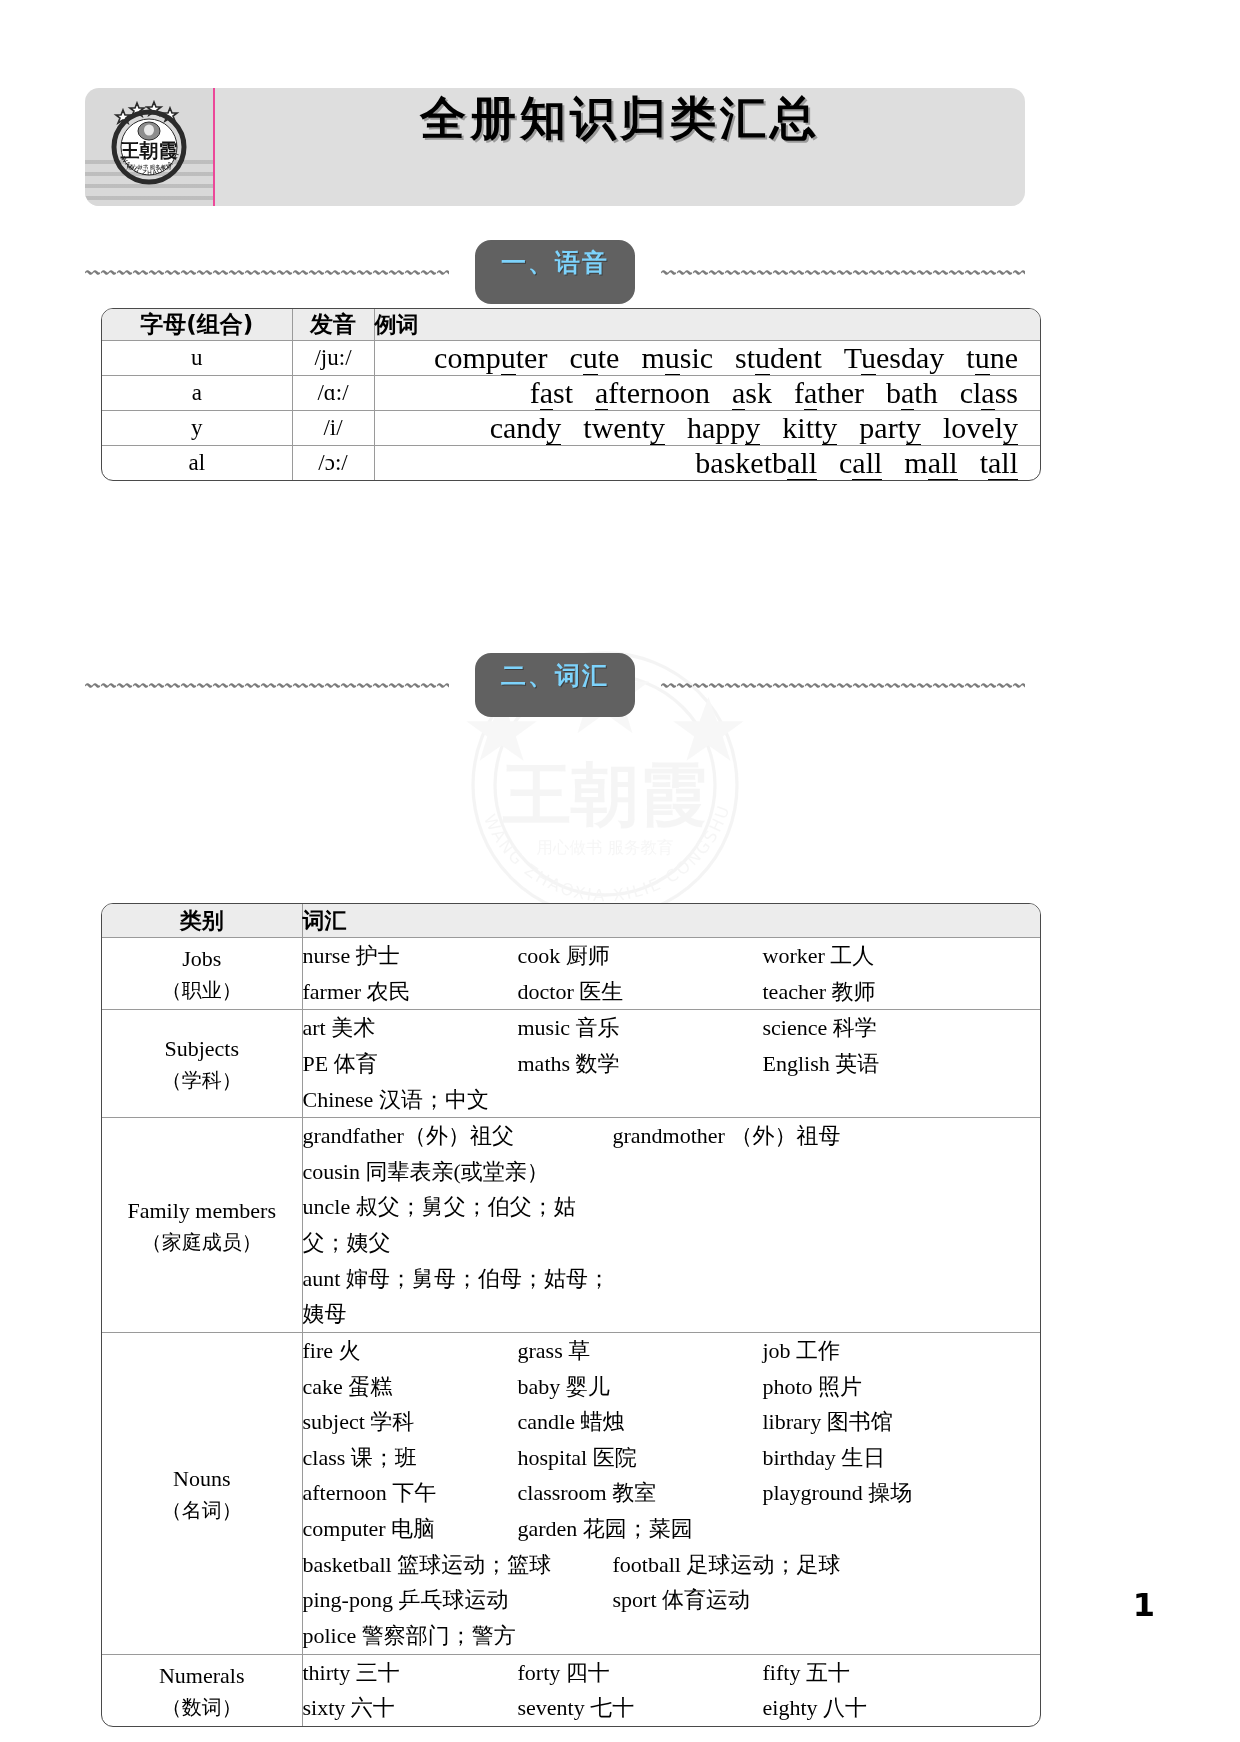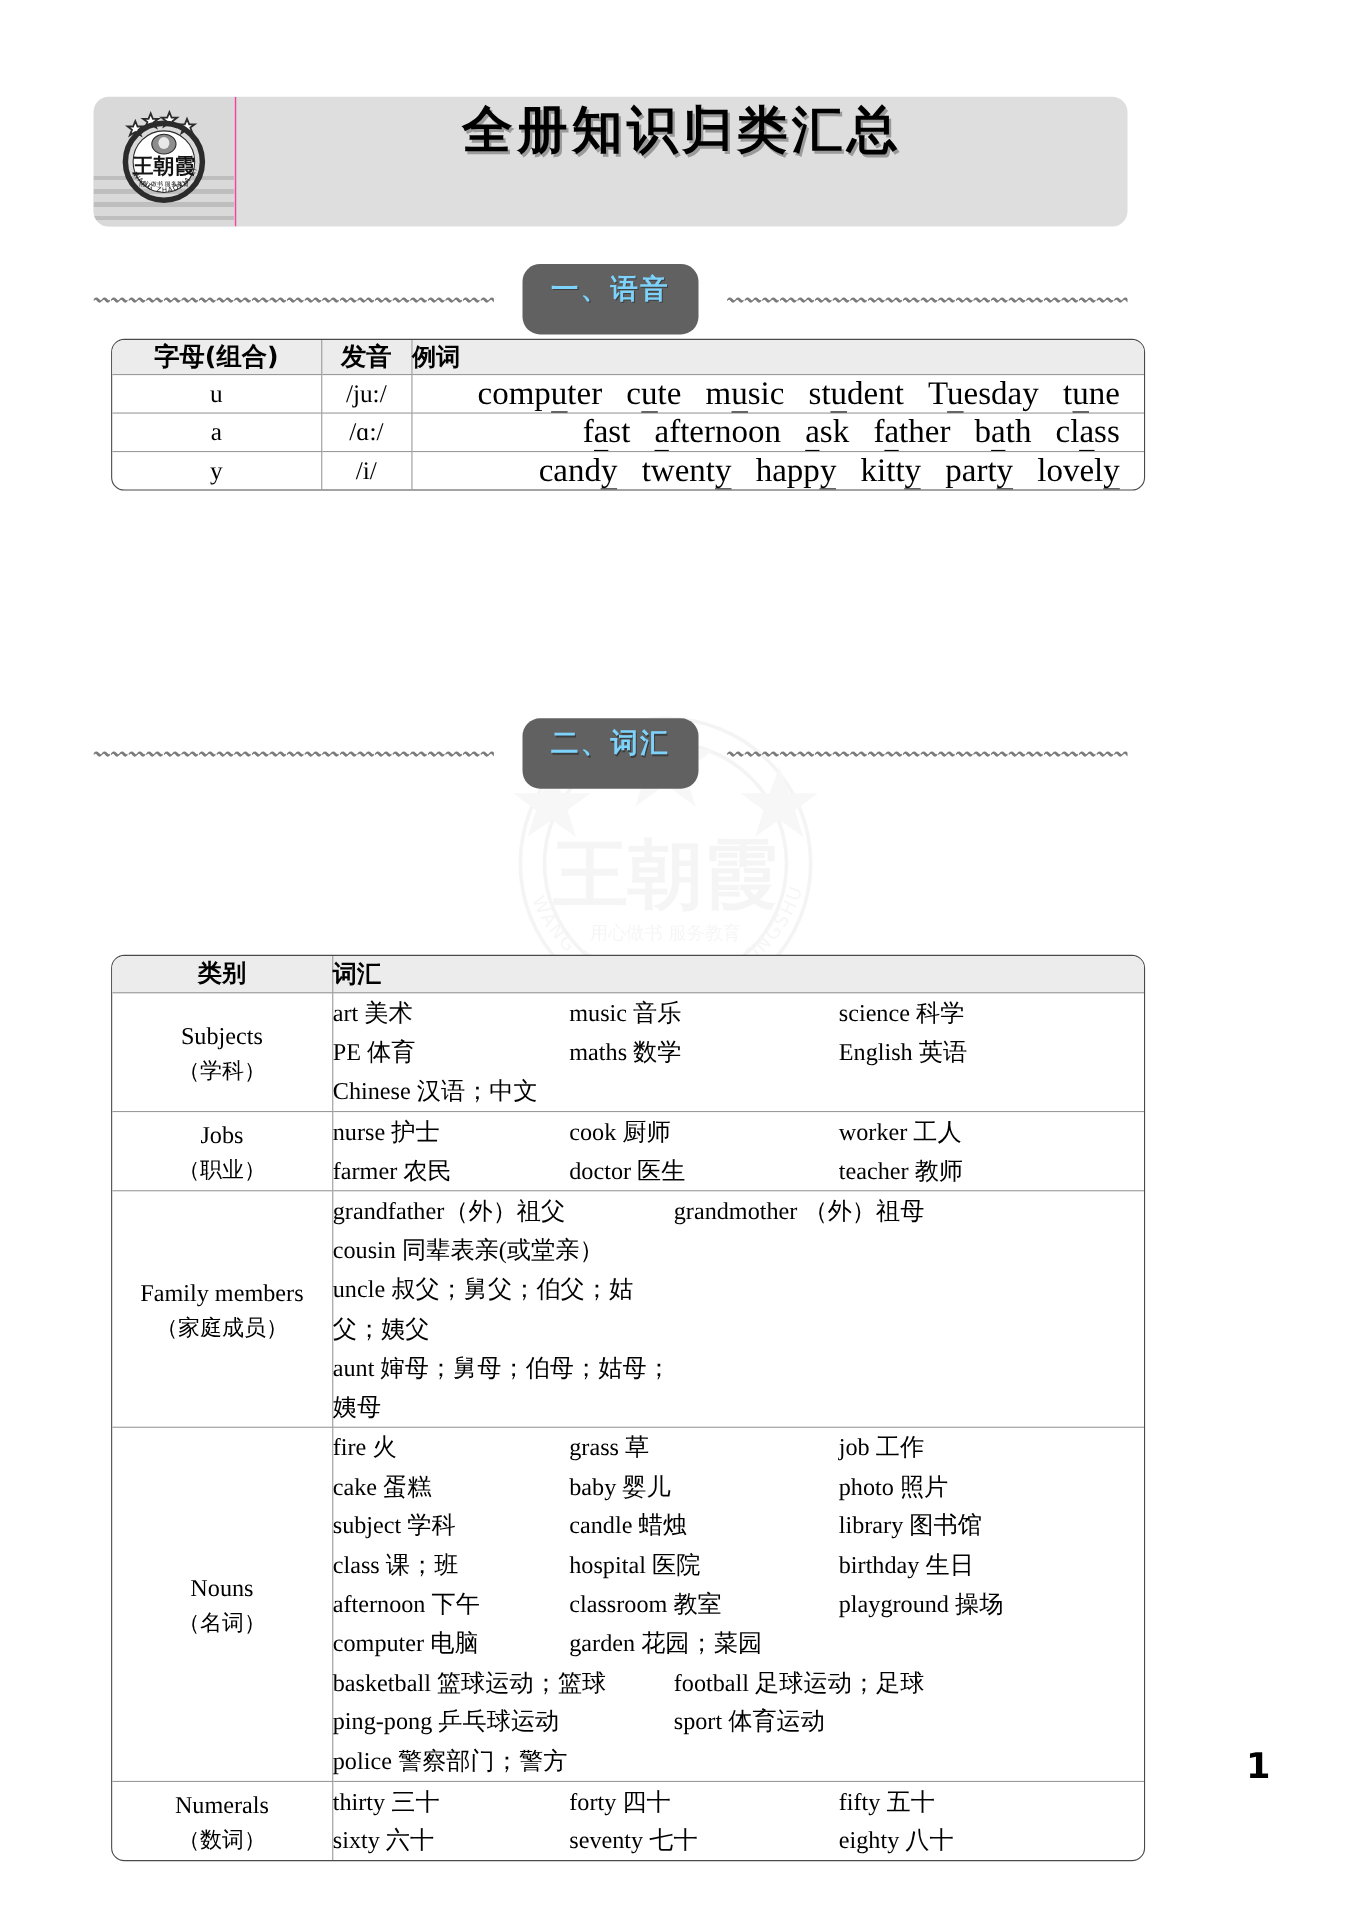--- a/index.html
+++ b/index.html
@@ -226,20 +226,25 @@
           <tr>
             <td class="p-letter">a</td>
             <td class="p-sound">/ɑ:/</td>
             <td class="p-words"><span class="w">f<span class="u">a</span>st</span><span class="w"><span class="u">a</span>fternoon</span><span class="w"><span class="u">a</span>sk</span><span class="w">f<span class="u">a</span>ther</span><span class="w">b<span class="u">a</span>th</span><span class="w">cl<span class="u">a</span>ss</span></td>
           </tr>
           <tr>
             <td class="p-letter">y</td>
             <td class="p-sound">/i/</td>
             <td class="p-words"><span class="w">cand<span class="u">y</span></span><span class="w">twent<span class="u">y</span></span><span class="w">happ<span class="u">y</span></span><span class="w">kitt<span class="u">y</span></span><span class="w">part<span class="u">y</span></span><span class="w">lovel<span class="u">y</span></span></td>
           </tr>
+          <tr>
+            <td class="p-letter">al</td>
+            <td class="p-sound">/ɔ:/</td>
+            <td class="p-words"><span class="w">basketb<span class="u">all</span></span><span class="w">c<span class="u">all</span></span><span class="w">m<span class="u">all</span></span><span class="w">t<span class="u">all</span></span></td>
+          </tr>
         </tbody>
     </table>
   </div>
 
   <div class="section-bar" style="top:662px;">
     <div class="squig left">〰〰〰〰〰〰〰〰〰〰〰〰〰〰〰〰〰〰〰〰〰〰〰〰〰〰〰〰</div>
     <div class="section-pill">二、词汇</div>
     <div class="squig right">〰〰〰〰〰〰〰〰〰〰〰〰〰〰〰〰〰〰〰〰〰〰〰〰〰〰〰〰</div>
   </div>
 
@@ -247,56 +252,56 @@
     <table>
       <thead>
         <tr>
           <th class="hcell v-cat">类别</th>
           <th class="hcell">词汇</th>
         </tr>
       </thead>
       <tbody id="vocab-body">
           <tr>
             <td class="v-cat">
+              <div>Jobs</div>
+              <div class="cn">（职业）</div>
+            </td>
+            <td class="v-body">
+              <div class="v-row3">
+                <span class="col-a">nurse 护士</span>
+                <span class="col-b">cook 厨师</span>
+                <span class="col-c">worker 工人</span>
+              </div>
+              <div class="v-row3">
+                <span class="col-a">farmer 农民</span>
+                <span class="col-b">doctor 医生</span>
+                <span class="col-c">teacher 教师</span>
+              </div>
+            </td>
+          </tr>
+          <tr>
+            <td class="v-cat">
               <div>Subjects</div>
               <div class="cn">（学科）</div>
             </td>
             <td class="v-body">
               <div class="v-row3">
                 <span class="col-a">art 美术</span>
                 <span class="col-b">music 音乐</span>
                 <span class="col-c">science 科学</span>
               </div>
               <div class="v-row3">
                 <span class="col-a">PE 体育</span>
                 <span class="col-b">maths 数学</span>
                 <span class="col-c">English 英语</span>
               </div>
               <div class="v-row3">
                 <span class="col-a">Chinese  汉语；中文</span>
                 <span class="col-b"></span>
                 <span class="col-c"></span>
-              </div>
-            </td>
-          </tr>
-          <tr>
-            <td class="v-cat">
-              <div>Jobs</div>
-              <div class="cn">（职业）</div>
-            </td>
-            <td class="v-body">
-              <div class="v-row3">
-                <span class="col-a">nurse 护士</span>
-                <span class="col-b">cook 厨师</span>
-                <span class="col-c">worker 工人</span>
-              </div>
-              <div class="v-row3">
-                <span class="col-a">farmer 农民</span>
-                <span class="col-b">doctor 医生</span>
-                <span class="col-c">teacher 教师</span>
               </div>
             </td>
           </tr>
           <tr>
             <td class="v-cat">
               <div>Family members</div>
               <div class="cn">（家庭成员）</div>
             </td>
             <td class="v-body">
               <div class="wide-line"><span class="g1">grandfather（外）祖父</span><span>grandmother （外）祖母</span></div>

